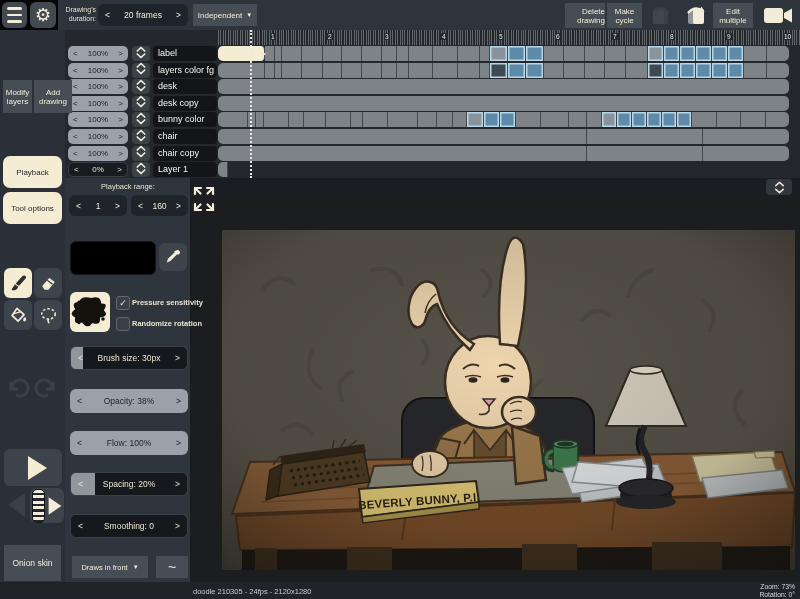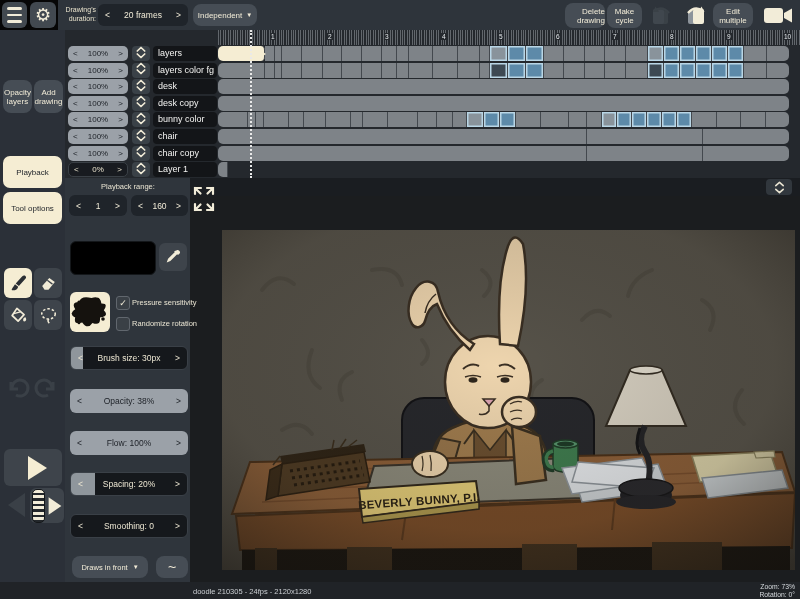--- a/index.html
+++ b/index.html
@@ -3,21 +3,21 @@
 <meta charset="utf-8">
 <style>
   html,body{margin:0;padding:0;background:#111;}
   #app{position:relative;width:800px;height:599px;overflow:hidden;background:#24282d;
        font-family:"Liberation Sans",sans-serif;-webkit-font-smoothing:antialiased;color:#f2ecd8;}
   .abs{position:absolute;}
   
   #topbar{left:0;top:0;width:800px;height:30px;background:#2e343b;}
   #corner-black{left:0;top:0;width:58px;height:30px;background:#060606;}
   .icon-btn{background:#424950;border-radius:6px;display:flex;align-items:center;justify-content:center;}
-  .btn{background:#464d55;border-radius:8px;color:#f2ecd8;display:flex;align-items:center;justify-content:center;
+  .btn{background:#464d55;border-radius:0;color:#f2ecd8;display:flex;align-items:center;justify-content:center;
        text-align:center;font-size:8px;line-height:9px;}
   .btn-dark{background:#1f242a;border-radius:6px;color:#f2ecd8;display:flex;align-items:center;justify-content:space-between;
        font-size:8.5px;padding:0 7px;box-sizing:border-box;}
   .hamburger span{display:block;width:15px;height:2.6px;background:#f2ecd8;border-radius:2px;margin:2.1px 0;}
   .small-label{font-size:7px;line-height:8.5px;color:#e9e3cd;text-align:right;}
   #drawings-label-btn{background:#262b31;border:1px solid #70767d;border-radius:5px;color:#979da4;
        font-size:8.5px;display:flex;align-items:center;justify-content:center;}
   
   #ruler{left:218px;top:30px;width:582px;height:15px;
      background:repeating-linear-gradient(90deg,rgba(190,196,202,.40) 0 1px,transparent 1px 2.42px);}
@@ -52,21 +52,21 @@
   .tool-btn{border-radius:6px;display:flex;align-items:center;justify-content:center;}
   .tool-btn.sel{background:#f5edd3;}
   .tool-btn.unsel{background:#3e444b;}
   
   .slider{border-radius:6px;display:flex;align-items:center;justify-content:space-between;
       font-size:8.5px;padding:0 7px;box-sizing:border-box;}
   .slider.light{background:#9ba1a8;color:#20242a;}
   .slider.dark{background:#15181c;color:#ece6d2;border:1px solid #3a4047;}
   .checkbox{width:12px;height:12px;background:#3a4046;border:1px solid #61676e;border-radius:3px;
       display:flex;align-items:center;justify-content:center;font-size:9px;color:#f2ecd8;}
-  .cb-label{font-size:7.5px;color:#e9e4d2;}
+  .cb-label{font-size:7.5px;color:#e9e4d2;font-weight:bold;}
   
   #canvas-area{left:190px;top:196px;width:610px;height:386px;background:#1b1d1f;}
   #statusbar{left:0;top:582px;width:800px;height:17px;background:#202327;}
   .status-text{font-size:7.5px;color:#c9cdd1;}
   .status-right{font-size:6.8px;line-height:8px;color:#d6dade;text-align:right;}
   .film-pill{width:11px;height:32px;border-radius:5px;background:
       repeating-linear-gradient(180deg,#f2ecd8 0 3px,#23272b 3px 5.5px);border:1px solid #14171a;}
   .tri-right{width:0;height:0;border:11px solid transparent;border-left:16px solid #f2ecd8;border-right:0;}
   .tri-left-dark{width:0;height:0;border:12px solid transparent;border-right:17px solid #3a4047;border-left:0;}
 </style>
@@ -138,21 +138,21 @@
         <div class="opacity-stepper">
           <span>&lt;</span>
           <span>100%</span>
           <span>&gt;</span>
         </div>
         <div class="reorder-btn">
           <span><svg width="12" height="13" viewBox="0 0 12 14">
               <path d="M2 5.4 L6 1.6 L10 5.4 M2 8.6 L6 12.4 L10 8.6" fill="none" stroke="#f2ecd8" stroke-width="1.8" stroke-linecap="round" stroke-linejoin="round"></path>
             </svg></span>
         </div>
-        <div class="layer-name">layers</div>
+        <div class="layer-name">label</div>
       </div>
       <div class="layer-row" style="top: 62.6px;">
         <div class="opacity-stepper">
           <span>&lt;</span>
           <span>100%</span>
           <span>&gt;</span>
         </div>
         <div class="reorder-btn">
           <span><svg width="12" height="13" viewBox="0 0 12 14">
               <path d="M2 5.4 L6 1.6 L10 5.4 M2 8.6 L6 12.4 L10 8.6" fill="none" stroke="#f2ecd8" stroke-width="1.8" stroke-linecap="round" stroke-linejoin="round"></path>
@@ -363,22 +363,22 @@
   <div class="abs" id="frame-bar"></div>
   <div class="abs" id="collapse-btn">
     <svg width="13" height="13" viewBox="0 0 12 14">
       <path d="M2 5 L6 1.4 L10 5 M2 9 L6 12.6 L10 9" fill="none" stroke="#e9e4d2" stroke-width="1.7" stroke-linecap="round" stroke-linejoin="round"></path>
     </svg>
   </div>
 
   <div class="abs" id="sidebar"></div>
   <div class="abs" id="toolpanel"></div>
 
-  <div class="abs btn" style="left:3px;top:80px;width:29px;height:33px;">Opacity layers</div>
-  <div class="abs btn" style="left:34px;top:80px;width:29px;height:33px;">Add drawing</div>
+  <div class="abs btn" style="left:3px;top:80px;width:29px;height:33px;">Modify layers</div>
+  <div class="abs btn" style="left:34px;top:80px;width:38px;height:33px;">Add drawing</div>
   <div class="abs tab" style="left:3px;top:156px;width:59px;height:32px;">Playback</div>
   <div class="abs tab" style="left:3px;top:192px;width:59px;height:32px;">Tool options</div>
 
   <div class="abs tool-btn sel" style="left:4px;top:268px;width:28px;height:30px;">
     <svg width="19" height="19" viewBox="0 0 24 24">
       <path d="M20 2 c1.6 1 2.1 2.6 1 3.7 L12.5 15 l-4 -3 L16.5 3.2 c1 -1.2 2.3 -1.6 3.5 -1.2 z" fill="#2b2f34"></path>
       <path d="M7.6 13 l4 3 c-.6 3 -2.8 4.6 -7 4.6 c-1.1 0 -1.5 -.7 -.9 -1.7 c1.2 -1.8 2.4 -3.4 3.9 -5.9 z" fill="#2b2f34"></path>
     </svg>
   </div>
   <div class="abs tool-btn unsel" style="left:34px;top:268px;width:28px;height:30px;">
@@ -417,20 +417,21 @@
   <div class="abs tool-btn unsel" style="left:4px;top:449px;width:58px;height:37px;">
     <div style="width:0;height:0;border:12px solid transparent;border-left:19px solid #f5edd3;border-right:0;margin-left:8px;"></div>
   </div>
   <div class="abs" style="left:8px;top:493px;">
     <div class="tri-left-dark"></div>
   </div>
   <div class="abs tool-btn unsel" style="left:30px;top:488px;width:34px;height:35px;gap:2px;">
     <div class="film-pill"></div>
     <div class="tri-right" style="transform:scale(.8);"></div>
   </div>
+  <div class="abs btn" style="left:4px;top:545px;width:57px;height:36px;font-size:8.5px;">Onion skin</div>
 
   <div class="abs" style="left:68px;top:182px;width:120px;text-align:center;font-size:7.5px;color:#e9e4d2;">Playback range:</div>
   <div class="abs btn-dark" style="left:69px;top:195px;width:58px;height:21px;">
     <span>&lt;</span>
     <span>1</span>
     <span>&gt;</span>
   </div>
   <div class="abs btn-dark" style="left:131px;top:195px;width:57px;height:21px;">
     <span>&lt;</span>
     <span>160</span>

